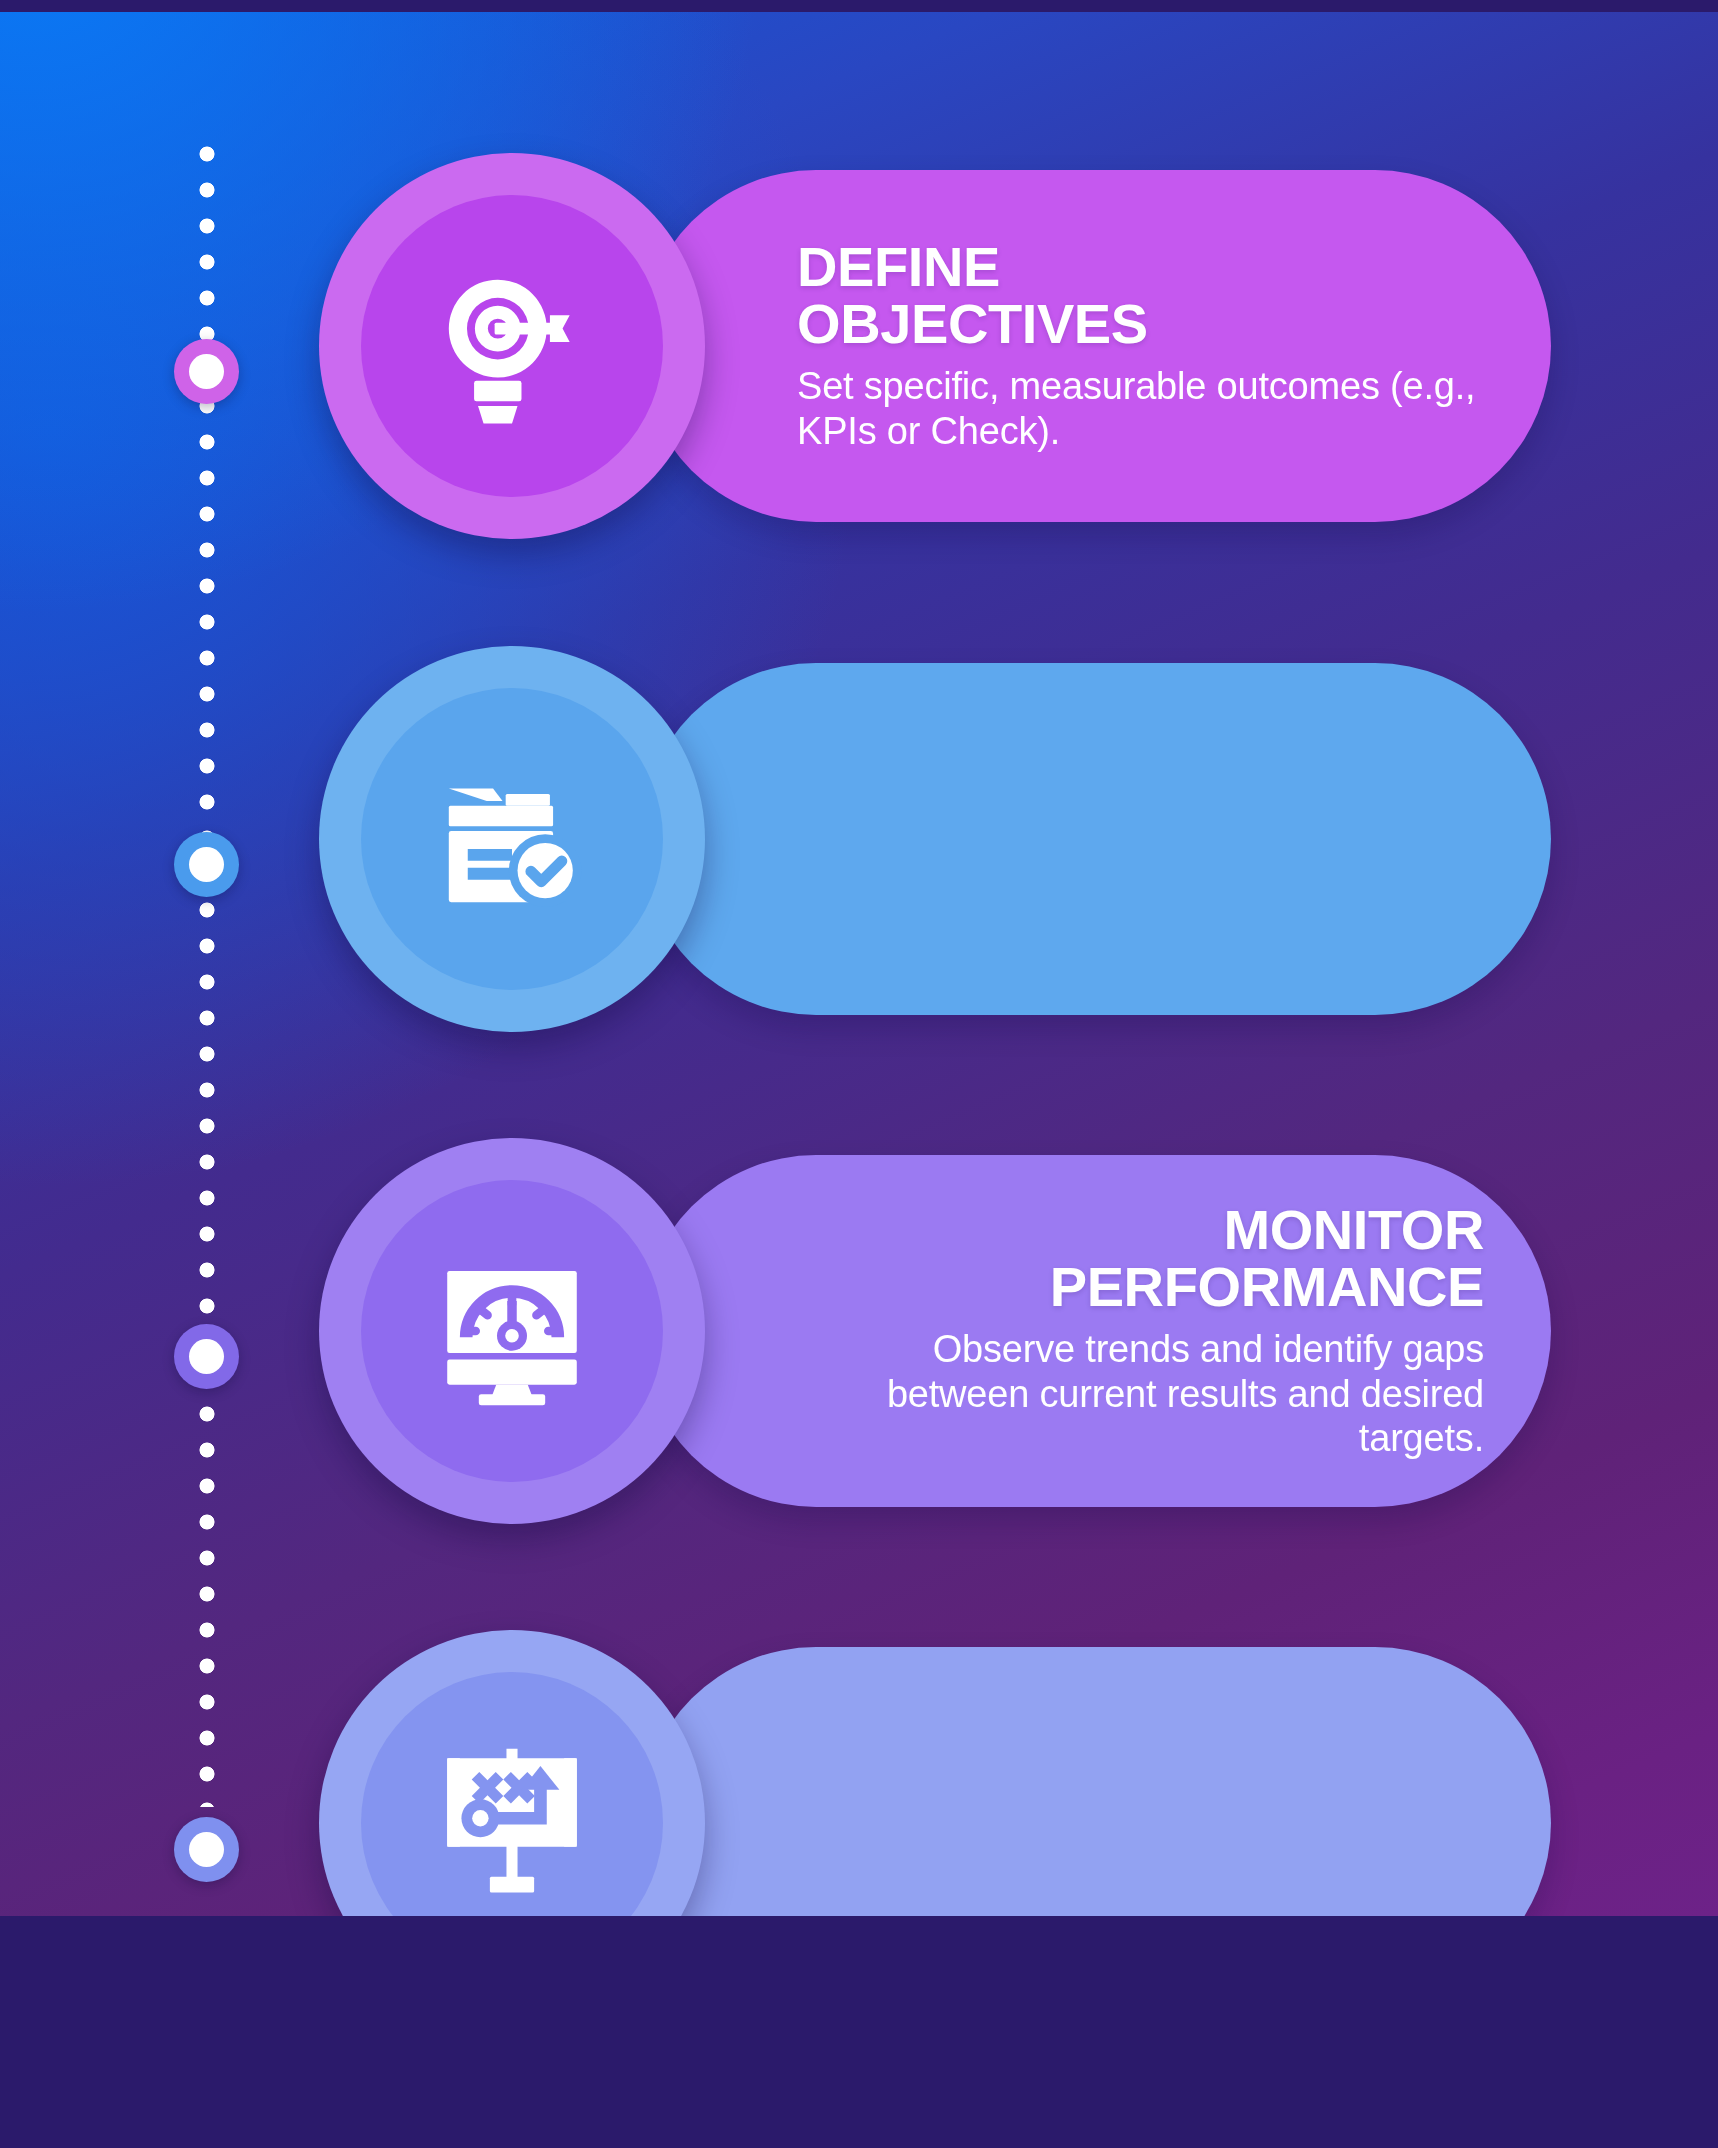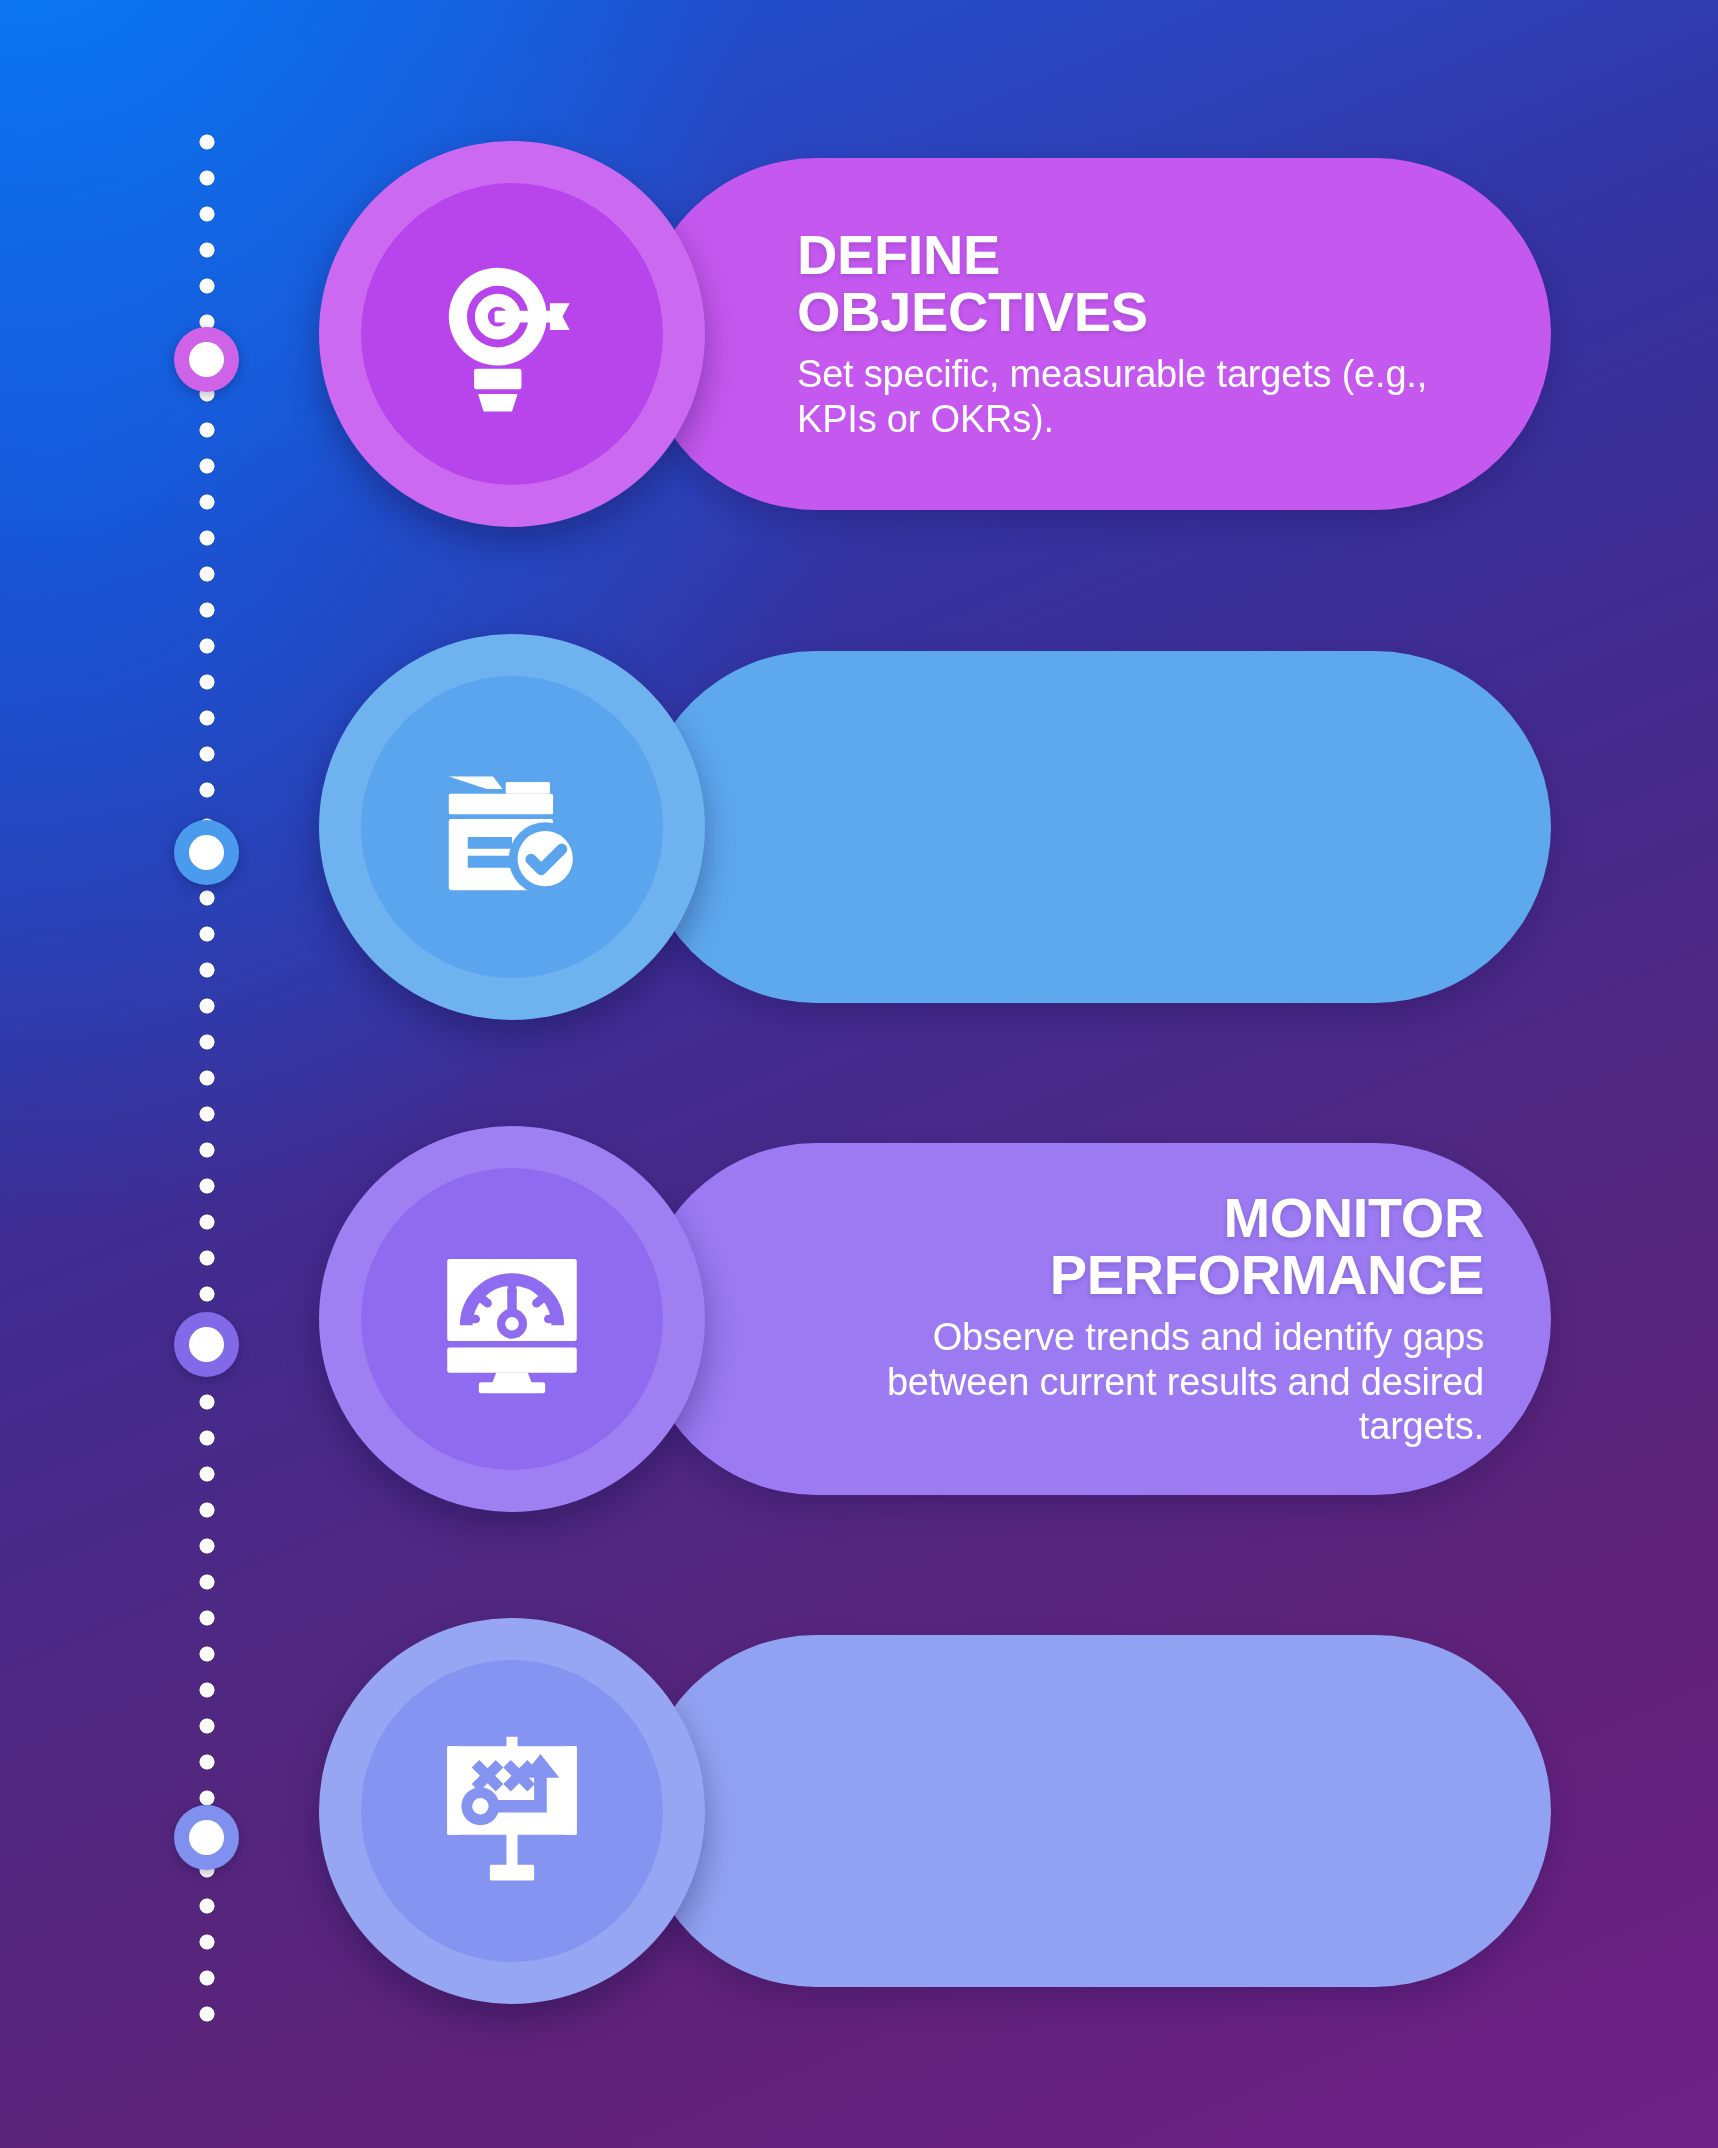--- a/index.html
+++ b/index.html
@@ -7,34 +7,35 @@
     padding: 0;
     background: #2b1a6b;
   }
   body {
     font-family: "Liberation Sans", sans-serif;
   }
 
   #infographic {
     position: relative;
     width: 1718px;
-    height: 2148px;
+    height: 1904px;
     overflow: hidden;
     background:
       radial-gradient(ellipse 1175px 1091px at 2% -4%, #0a79f5 0%, rgba(10,121,245,0) 62%),
       radial-gradient(ellipse 1343px 1259px at 3% 22%, #1656d8 0%, rgba(22,86,216,0) 60%),
       linear-gradient(157deg,
          #1358d9 0%,
          #2947c2 16%,
          #36329f 33%,
          #432b8e 48%,
          #53277f 65%,
          #5f2278 80%,
          #6a2183 93%,
          #6d2288 100%);
+    margin-top: 12px;
   }
 
   
   .timeline {
     position: absolute;
     left: 195px;
     top: 134px;
     bottom: 109px;
     width: 23.5px;
   }
@@ -175,21 +176,21 @@
             <path d="M74 30.5h12.5l-4.5 8.5 4.5 8.5H74z"></path>
             <rect x="26" y="72" width="30" height="13" rx="1.5"></rect>
             <path d="M28.5 88h25l-3.5 11h-18z"></path>
           </g>
         </svg>
       </div>
     </div>
     <div class="card-text">
       <h2 class="card-title">DEFINE
 OBJECTIVES</h2>
-      <p class="card-desc">Set specific, measurable targets (e.g., KPIs or OKRs).</p>
+      <p class="card-desc">Set specific, measurable outcomes (e.g., KPIs or Check).</p>
     </div>
   </div>
 
   <div class="card card-2">
     <div class="card-body" id="cb2" style="background: rgb(94, 168, 238);"></div>
     <div class="medallion" id="md2" style="background: rgb(110, 178, 240);">
       <div class="inner" id="mi2" style="background: rgb(90, 165, 237);">
         <svg viewBox="0 0 100 100" aria-hidden="true">
           <g fill="#ffffff">
             <path d="M10 18h28l6 8h-10z"></path>

